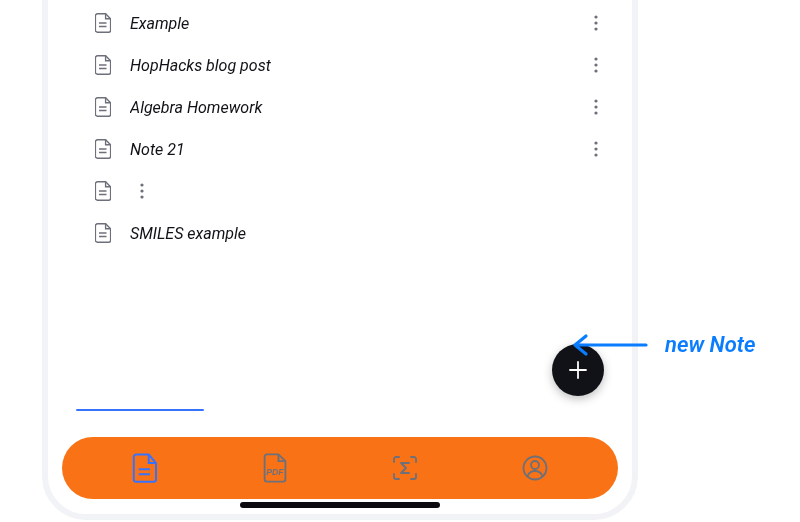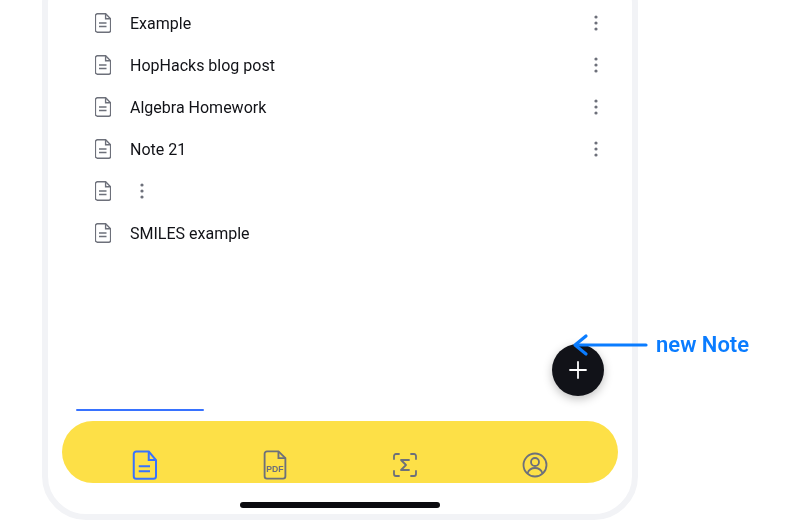--- a/index.html
+++ b/index.html
@@ -2,20 +2,21 @@
 <html><head>
 <meta charset="utf-8">
 <style>
   * { box-sizing: border-box; margin: 0; padding: 0; }
   html, body { width: 800px; height: 522px; overflow: hidden; font-family: -apple-system, BlinkMacSystemFont, "Segoe UI", Roboto, sans-serif; background: #fff; }
 
   .stage {
     position: relative;
     width: 800px;
     height: 410px;
+    font-style: italic;
   }
 
   .phone {
     position: absolute;
     left: 42px;
     top: -40px;
     width: 596px;
     height: 560px;
     background: #fff;
     border: 6px solid #f2f3f6;
@@ -78,26 +79,26 @@
     left: 28px;
     height: 2px;
     width: 128px;
     background: #3772ff;
     border-radius: 2px;
   }
   .tabbar {
     position: absolute;
     left: 14px;
     right: 14px;
-    top: 12px;
+    top: 28px;
     height: 62px;
-    background: #fde047;
+    background: #f97316;
     border-radius: 32px;
     display: flex;
-    align-items: flex-end;
+    align-items: center;
     justify-content: space-around;
     padding: 0 18px;
   }
   .tabbar .tab {
     width: 36px;
     height: 36px;
     display: flex;
     align-items: center;
     justify-content: center;
   }
@@ -126,21 +127,21 @@
     box-shadow: 0 3px 10px rgba(0,0,0,0.25);
   }
   .fab svg { display: block; }
 
   .callout {
     position: absolute;
     left: 570px;
     top: 332px;
     display: flex;
     align-items: center;
-    gap: 8px;
+    gap: 17px;
   }
   .callout .arrow { display: block; }
   .callout .label {
     font-size: 22px;
     font-weight: 600;
     color: #0a7cff;
     white-space: nowrap;
   }
 </style>
 </head>

